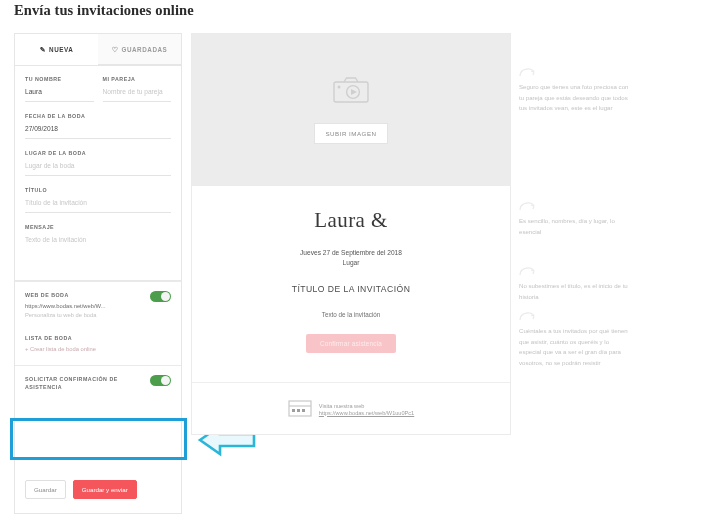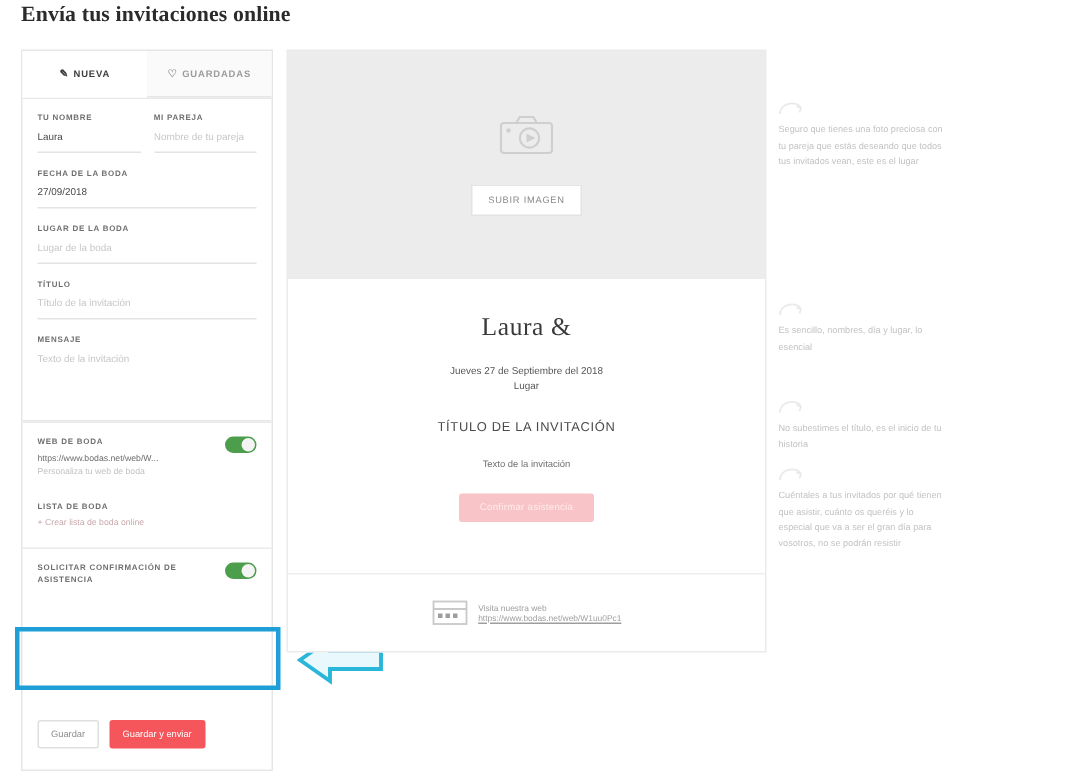--- a/index.html
+++ b/index.html
@@ -101,21 +101,21 @@
     display: flex; flex-direction: column; align-items: center; justify-content: center;
   }
   .cam-icon { width: 38px; height: 28px; opacity: .72; }
   .upload-btn {
     margin-top: 19px; background: #fff; color: #8a8a8a;
     font-size: 6.2px; letter-spacing: .5px; padding: 6px 10px;
     border: 1px solid #e3e3e3;
   }
   .invite-body { text-align: center; padding-top: 22px; }
   .couple {
-    font-family: "Liberation Serif", serif; font-size: 17px; color: #3a3a3a;
+    font-family: "Liberation Serif", serif; font-size: 21px; color: #3a3a3a;
     letter-spacing: .4px;
   }
   .inv-date { font-size: 6.6px; color: #555; margin-top: 15px; line-height: 10px; }
   .inv-place { font-size: 6.6px; color: #555; line-height: 10px; }
   .inv-title {
     font-size: 8.6px; color: #4a4a4a; margin-top: 16px; letter-spacing: .45px;
   }
   .inv-text { font-size: 6.3px; color: #6f6f6f; margin-top: 17px; }
   .rsvp-btn {
     display: inline-block; margin-top: 16px;

